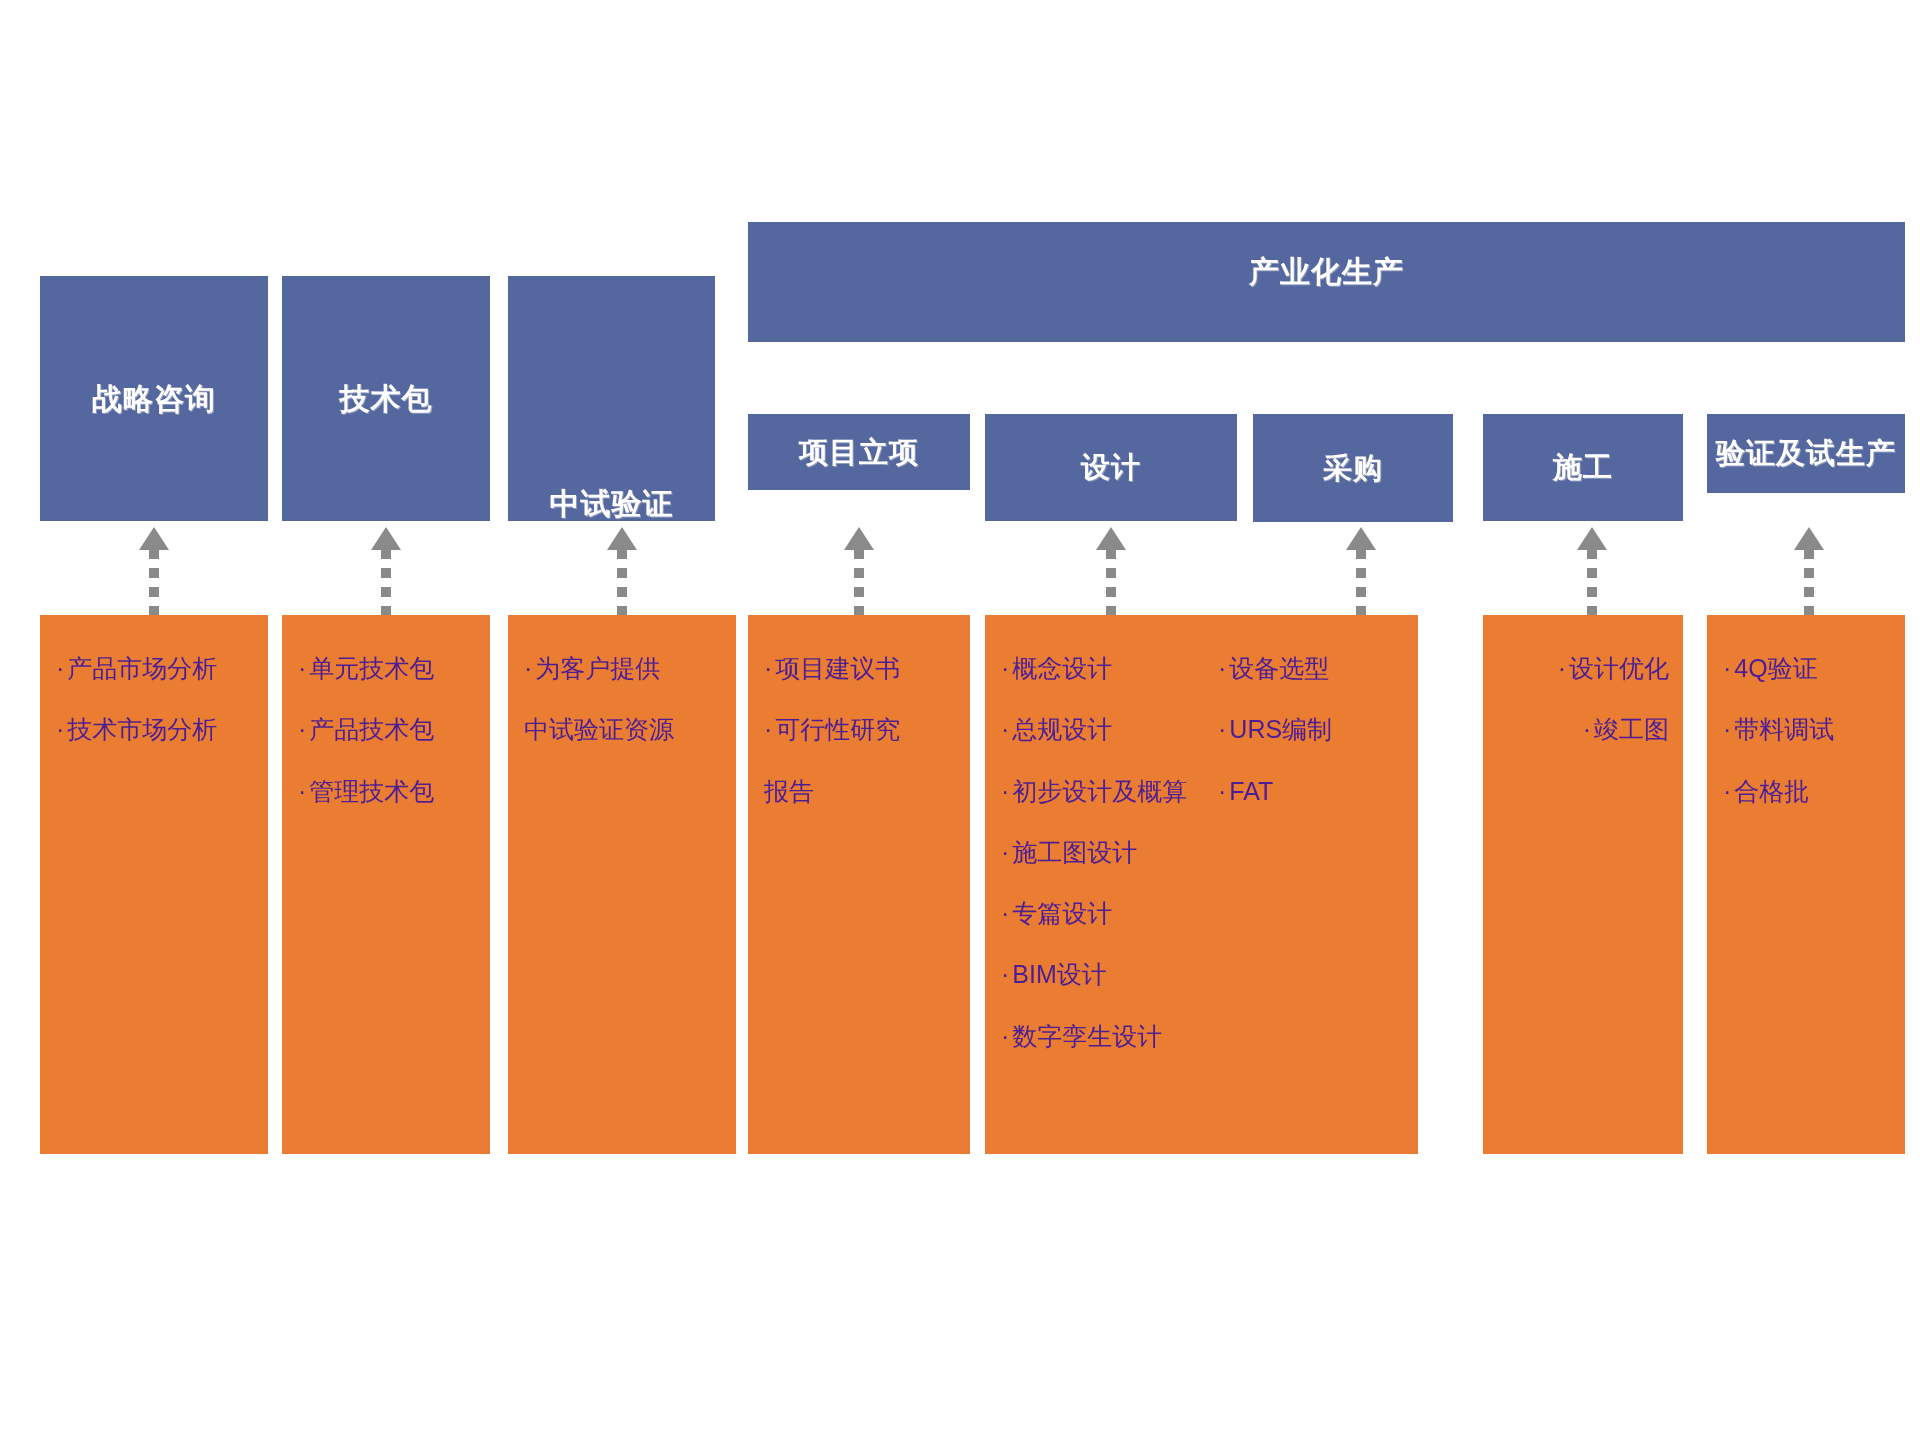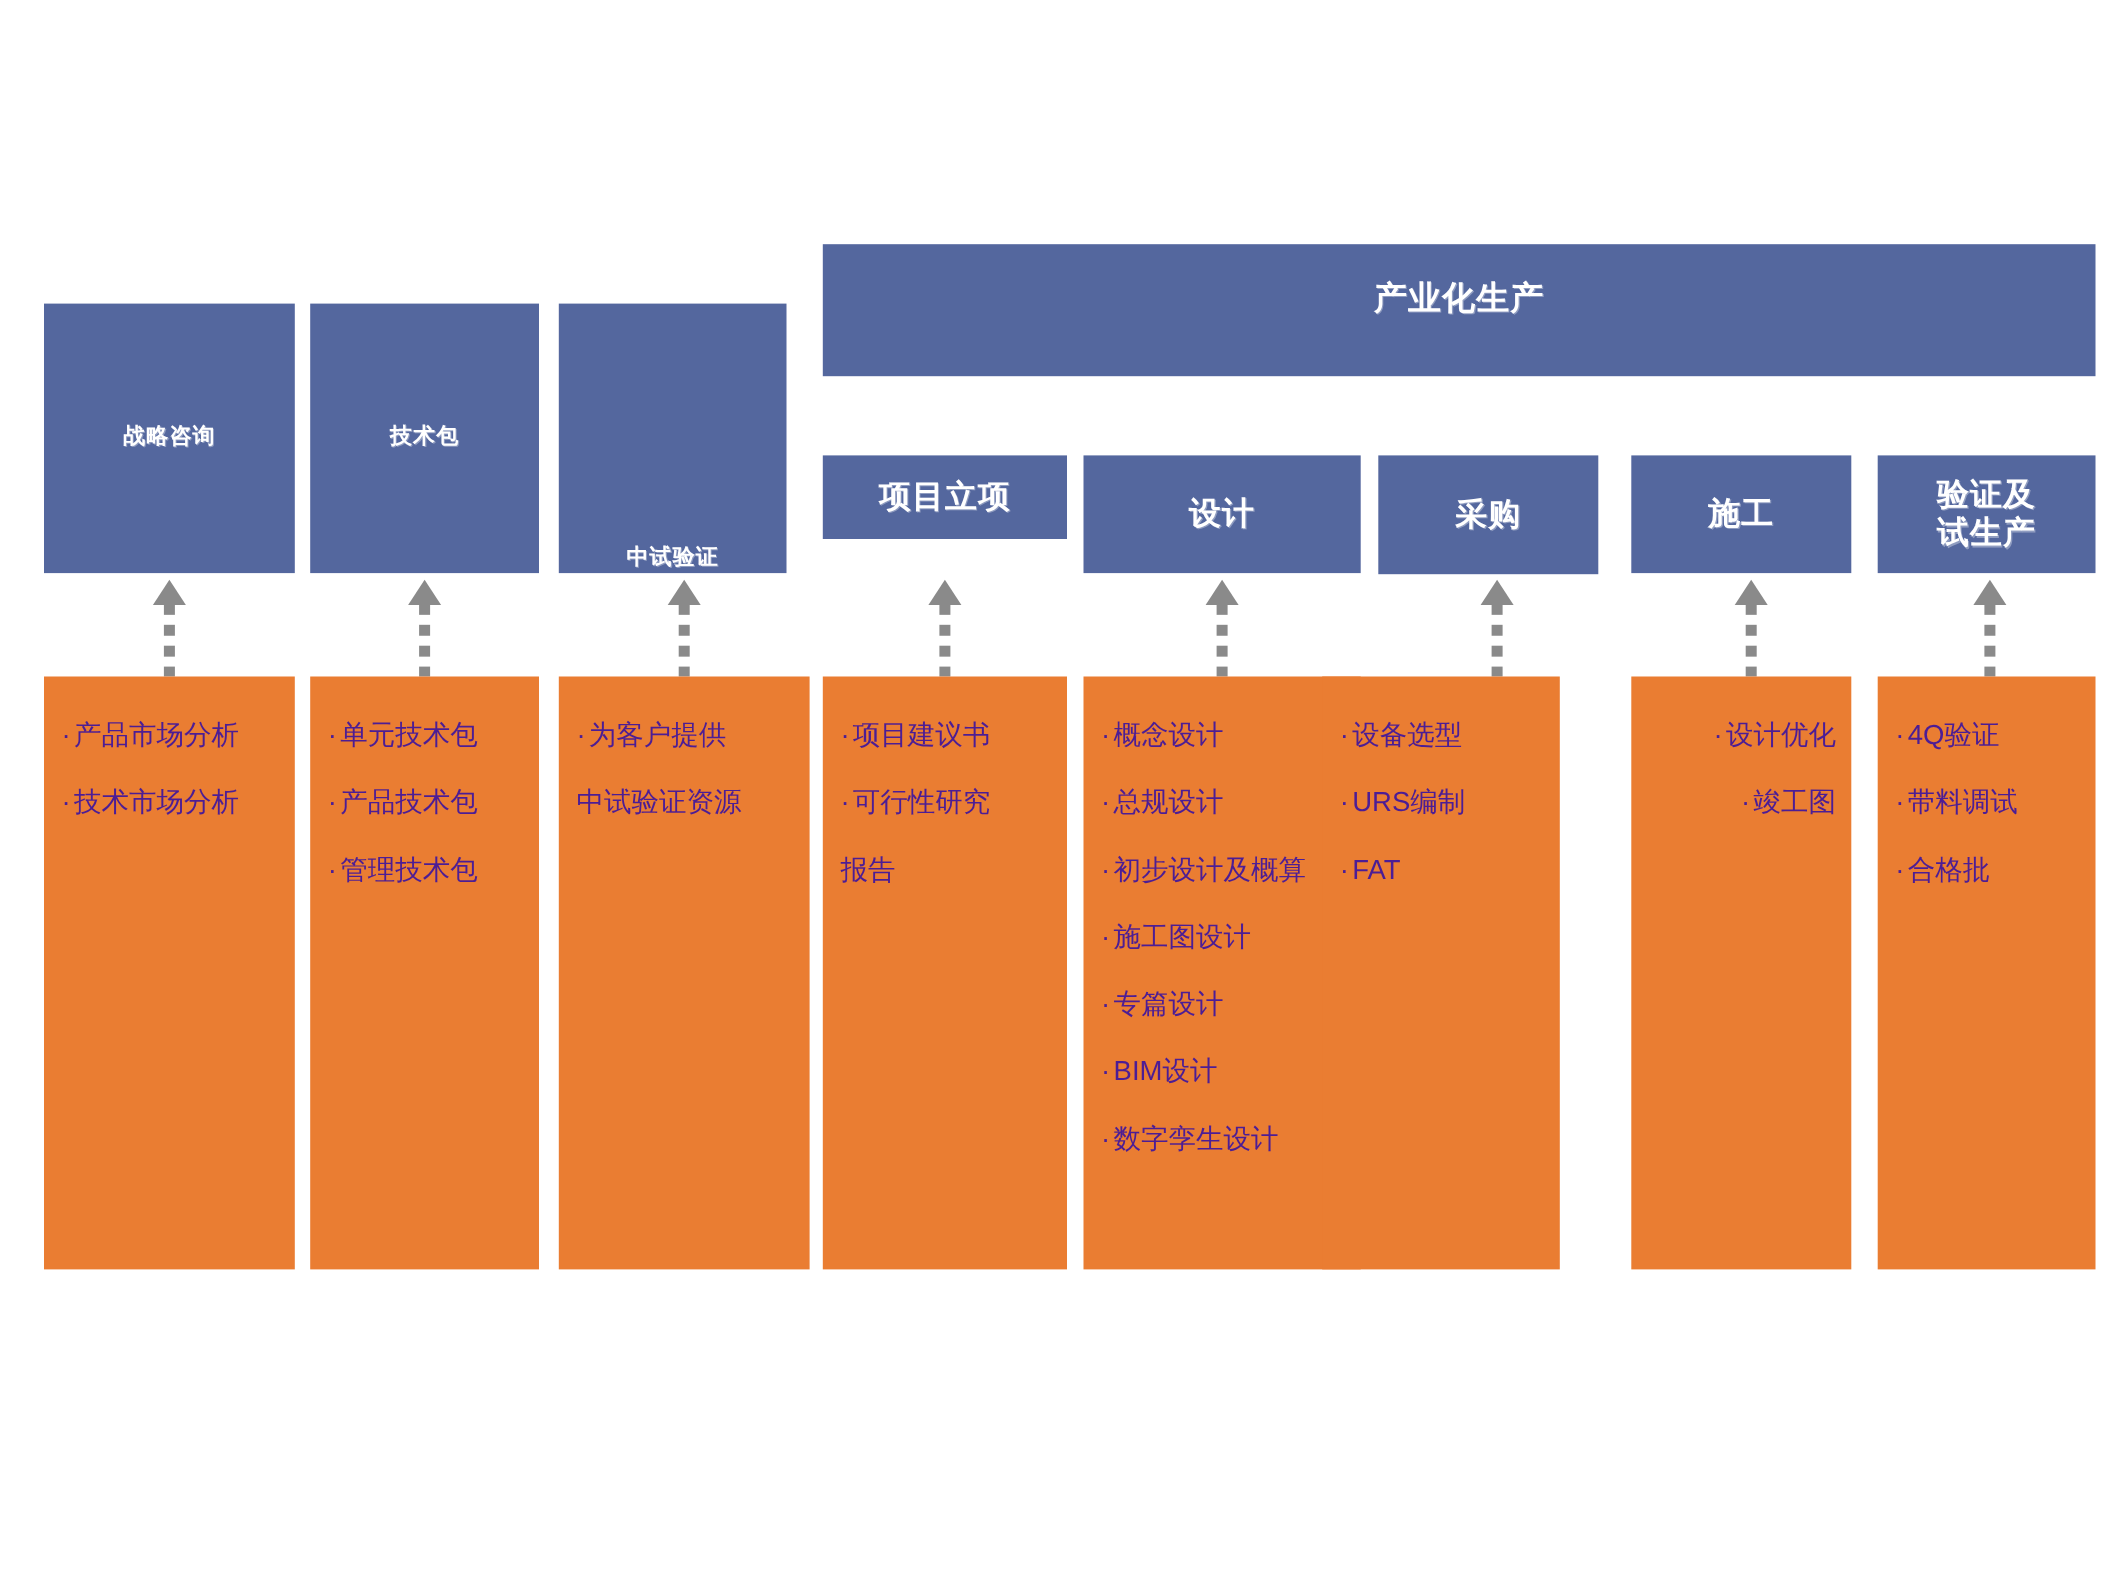--- a/index.html
+++ b/index.html
@@ -11,21 +11,21 @@
   .stage{position:absolute;left:0;top:0;width:1920px;height:1440px;}
 
   
   .hdr{
     position:absolute;background:#54679e;color:#ffffff;
     display:flex;align-items:center;justify-content:center;text-align:center;
     font-weight:bold;line-height:1.18;
     text-shadow:1px 1px 0 rgba(255,255,255,.35);
     letter-spacing:1px;
   }
-  .hdr.big{font-size:20px;font-family:Liberation Mono, monospace;}
+  .hdr.big{font-size:30px;}
   .hdr.sub{font-size:29px;}
   .hdr.umbrella{font-size:30px;align-items:flex-start;padding-top:32px;}
 
   
   .panel{
     position:absolute;background:#ea7d32;color:#4c1d95;
     padding:38px 0 0 0;box-sizing:border-box;
   }
   .panel .row{
     font-size:25px;line-height:1.25;padding:0 14px 0 16px;
@@ -140,21 +140,21 @@
   </div>
   <div class="arrow" style="left:1572px;top:527px;height:88px;">
     <div class="head"></div>
     <div class="stem"></div>
   </div>
   <div class="panel" style="left:1483px;top:615px;width:200px;height:539px;text-align:right;">
     <div class="row"><span class="dot">·</span><span>设计优化</span></div>
     <div class="row"><span class="dot">·</span><span>竣工图</span></div>
   </div>
 
-  <div class="hdr sub" style="left:1707px;top:414px;width:198px;height:107px;flex-direction:column;">
+  <div class="hdr sub" style="left:1707px;top:414px;width:198px;height:79px;flex-direction:row;">
     <span>验证及</span>
     <span>试生产</span>
   </div>
   <div class="arrow" style="left:1789px;top:527px;height:88px;">
     <div class="head"></div>
     <div class="stem"></div>
   </div>
   <div class="panel" style="left:1707px;top:615px;width:198px;height:539px;">
     <div class="row"><span class="dot">·</span><span>4Q验证</span></div>
     <div class="row"><span class="dot">·</span><span>带料调试</span></div>

